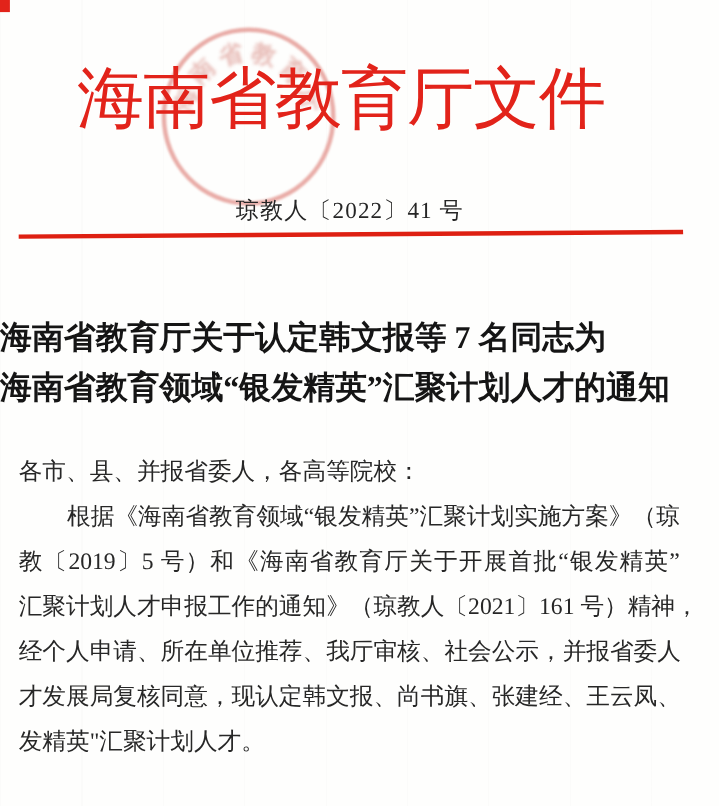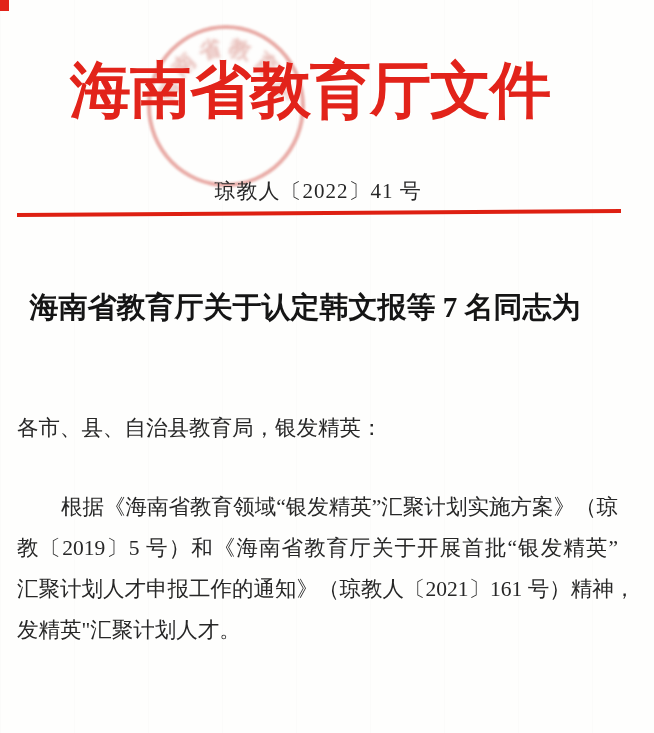--- a/index.html
+++ b/index.html
@@ -51,21 +51,21 @@
   
   .org-title {
     position: absolute;
     top: 54px; left: 0;
     width: 654px;
     box-sizing: border-box;
     padding-right: 34px;
     text-align: center;
     font-size: 61px;
     line-height: 74px;
-    font-weight: 700;
+    font-weight: 400;
     letter-spacing: -1px;
     color: var(--title-red, #e2231a);
     white-space: nowrap;
   }
 
   .doc-number {
     position: absolute;
     top: 178px; left: 0;
     width: 654px;
     box-sizing: border-box;
@@ -83,21 +83,21 @@
     left: 17px; top: 211px;
     width: 604px; height: 4px;
     background: var(--rule-red, #de2012);
     transform: rotate(-0.4deg);
   }
 
   .notice-title {
     position: absolute;
     top: 284px; left: 0;
     width: 610px;
-    text-align: center;
+    text-align: left;
     font-size: 29px;
     line-height: 46px;
     font-weight: bold;
     color: #151515;
     white-space: nowrap;
   }
 
   .doc-body {
     position: absolute;
     left: 17px; top: 408px;
@@ -110,21 +110,20 @@
     line-height: 41px;
     white-space: nowrap;
     overflow: visible;
   }
   .body-line.justify {
     text-align: justify;
     text-align-last: justify;
   }
   .body-line.indent {
     text-indent: 44px;
-    margin-top: 38px;
   }
 </style>
 </head>
 <body>
 
 <div class="page">
 
   <div class="corner-mark"></div>
 
   <div class="seal">
@@ -137,23 +136,26 @@
   </div>
 
   <div class="org-title">海南省教育厅文件</div>
 
   <div class="doc-number">琼教人〔2022〕41 号</div>
 
   <div class="red-rule"></div>
 
   <div class="notice-title">
     <div>海南省教育厅关于认定韩文报等 7 名同志为</div>
+    <div>海南省教育领域“银发精英”汇聚计划人才的通知</div>
   </div>
 
   <div class="doc-body">
-    <div class="body-line">各市、县、自治县教育局，银发精英：</div>
+    <div class="body-line">各市、县、并报省委人，各高等院校：</div>
     <div class="body-line justify indent">根据《海南省教育领域“银发精英”汇聚计划实施方案》（琼</div>
     <div class="body-line justify">教〔2019〕5 号）和《海南省教育厅关于开展首批“银发精英”</div>
     <div class="body-line justify">汇聚计划人才申报工作的通知》（琼教人〔2021〕161 号）精神，</div>
+    <div class="body-line justify">经个人申请、所在单位推荐、我厅审核、社会公示，并报省委人</div>
+    <div class="body-line justify">才发展局复核同意，现认定韩文报、尚书旗、张建经、王云凤、</div>
     <div class="body-line">发精英"汇聚计划人才。</div>
   </div>
 
 </div>
 
 </body></html>

